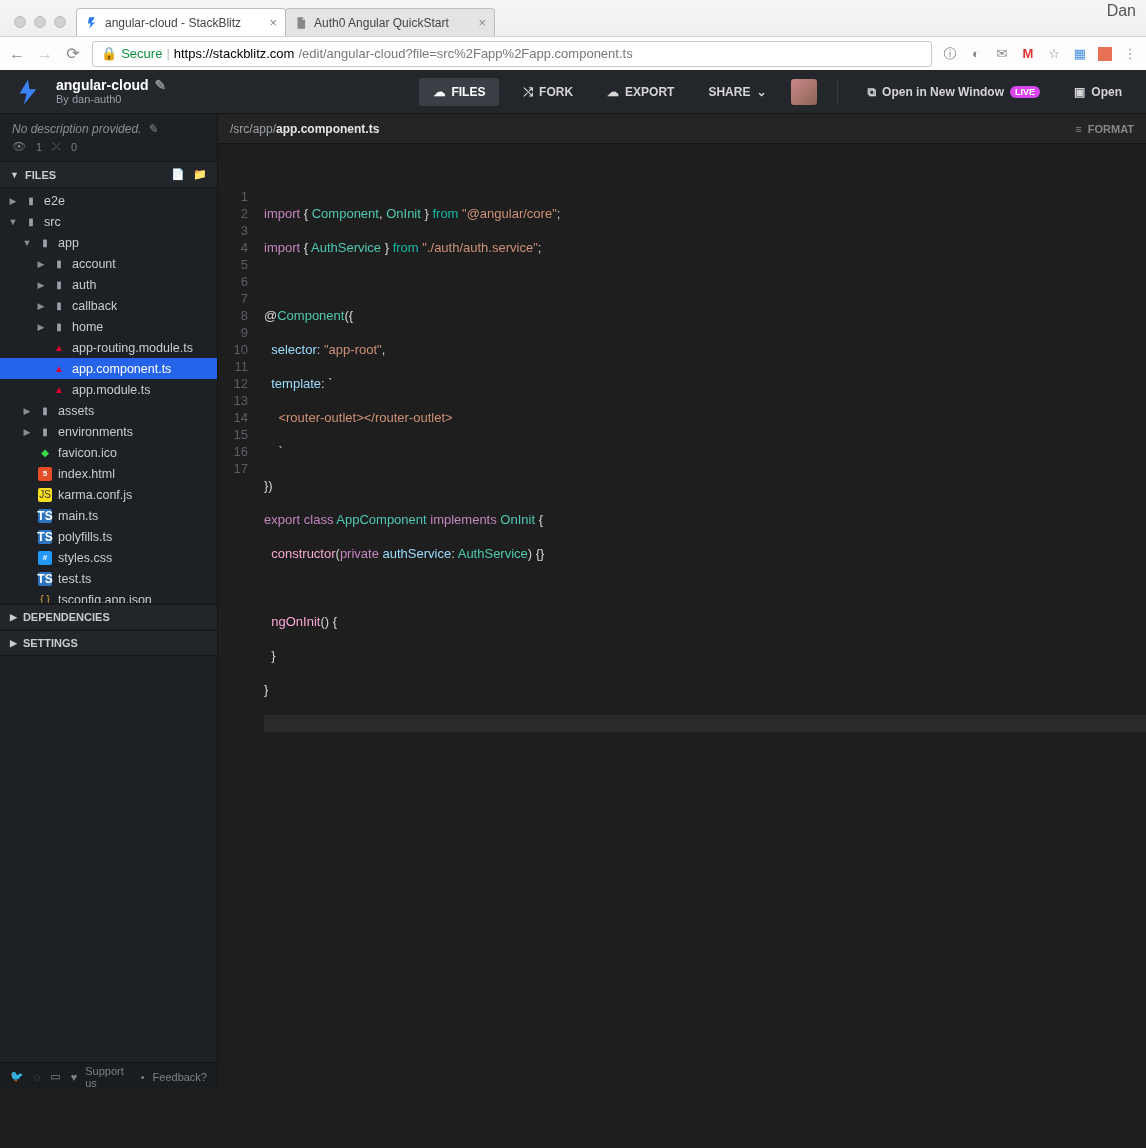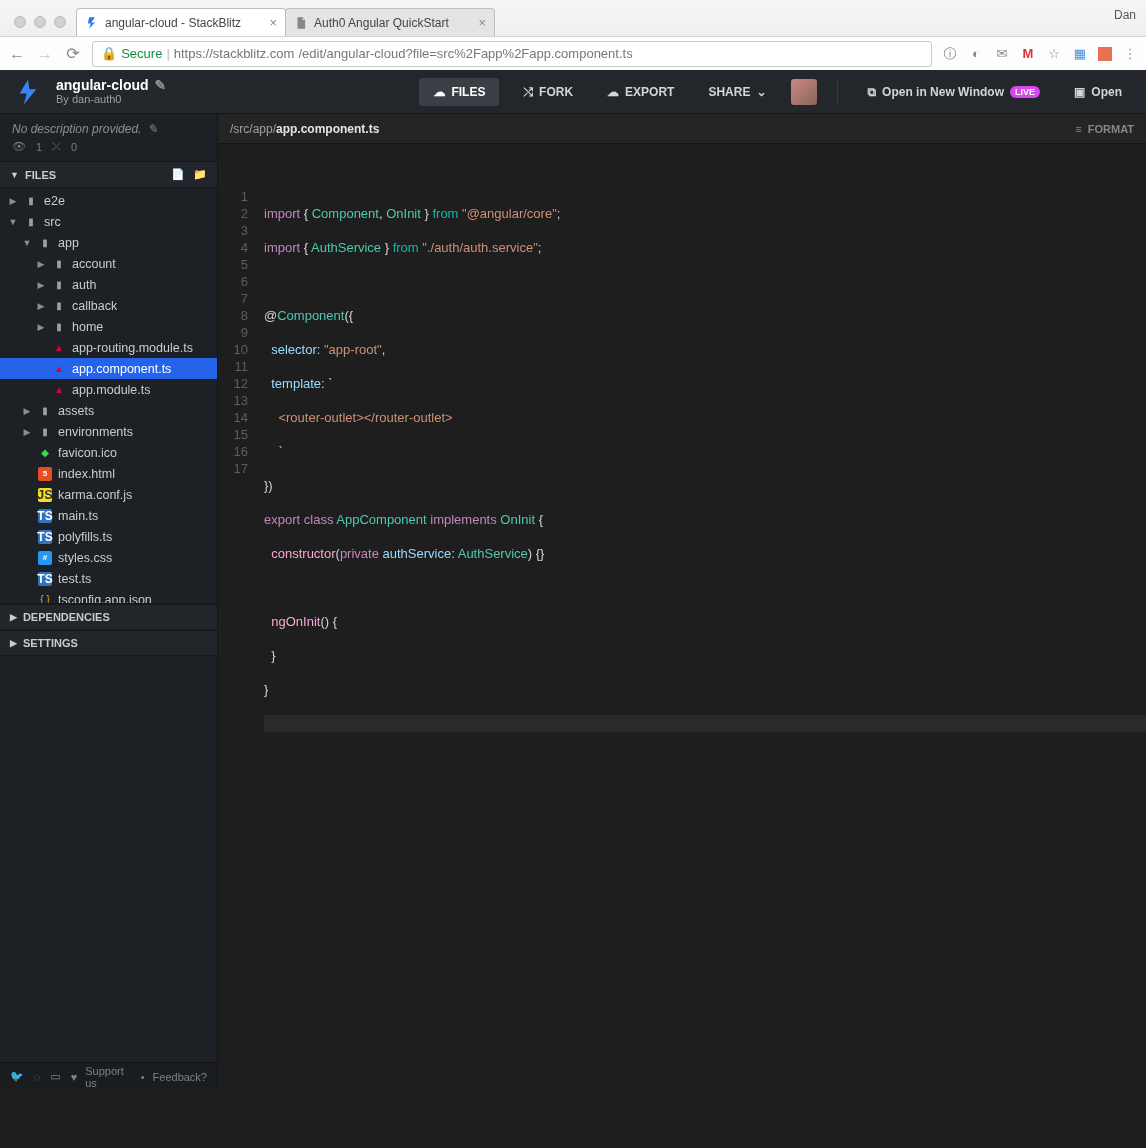--- a/index.html
+++ b/index.html
@@ -7,27 +7,27 @@
 
 
 .browser-chrome { background:linear-gradient(#f6f6f6,#e9e9e9); height:70px; border-bottom:1px solid #b6b6b6; }
 .tab-strip { height:36px; display:flex; align-items:flex-end; padding-left:8px; position:relative; }
 .traffic { display:flex; gap:8px; align-items:center; padding:0 10px 8px 6px; }
 .light { width:12px; height:12px; border-radius:50%; background:#d1d1d1; border:1px solid #bdbdbd; }
 .tab { height:28px; background:#fff; border:1px solid #bdbdbd; border-bottom:none; border-radius:4px 4px 0 0; display:flex; align-items:center; padding:0 8px; gap:6px; font-size:12px; color:#444; min-width:210px; margin-right:-1px;}
 .tab.inactive { background:#e4e4e4; }
 .tab .favicon { width:14px; height:14px; display:inline-block; }
 .tab .x { margin-left:auto; color:#888; font-size:13px;}
-.profile { position:absolute; right:10px; top:8px; font-size:12px; color:#555;}
+.profile { position:absolute; right:10px; top:2px; font-size:16px; color:#555;}
 .addr-bar { height:34px; background:#fdfdfd; display:flex; align-items:center; padding:0 8px; gap:10px; border-top:1px solid #d4d4d4;}
 .nav-icn { color:#8a8a8a; font-size:16px; width:18px; text-align:center;}
 .nav-icn.disabled{color:#c7c7c7;}
 .url-box { flex:1; height:26px; border:1px solid #ccc; border-radius:3px; background:#fff; display:flex; align-items:center; padding:0 8px; font-size:13px; color:#555; gap:4px;}
 .secure { color:#0a8f3c; font-weight:500; }
-.url-host{color:#737373;}
+.url-host{color:#000000;}
 .url-path{color:#777;}
 .tool-icn { width:16px; height:16px; color:#888; display:flex; align-items:center; justify-content:center;}
 
 
 .app { display:flex; flex-direction:column; height:1020px; background:#1e1e1e;}
 .app-header { height:44px; background:#23262b; display:flex; align-items:center; padding:0 14px; gap:14px; border-bottom:1px solid #161616;}
 .logo-svg { width:28px; height:28px; }
 .proj { line-height:1.2; }
 .proj-name { color:#fff; font-weight:600; font-size:14px; display:flex; align-items:center; gap:6px;}
 .proj-by { color:#9aa0a6; font-size:11px; }
@@ -50,21 +50,21 @@
 .node { display:flex; align-items:center; gap:6px; padding:2px 6px 2px 0; color:#c8ccd0; font-size:12.5px; height:21px; white-space:nowrap;}
 .node.selected { background:#2563eb; color:#fff;}
 .node .tw { width:10px; text-align:center; color:#8b8f94; font-size:9px;}
 .node.selected .tw{color:#dbe7ff;}
 .ico { width:14px; height:14px; display:inline-flex; align-items:center; justify-content:center; font-size:10px;}
 .ico.folder{color:#9ba0a6;}
 .ico.ts{background:#2f74c0;color:#fff;border-radius:2px;font-size:12px;font-weight:700;}
 .ico.ng{color:#dd0031;}
 .ico.css{background:#2299f8;color:#fff;border-radius:2px;font-size:8px;font-weight:700;}
 .ico.html{background:#e44d26;color:#fff;border-radius:2px;font-size:8px;font-weight:700;}
-.ico.js{background:#f7df1e;color:#333;border-radius:2px;font-size:13px;font-weight:700;}
+.ico.js{background:#f7df1e;color:#333;border-radius:2px;font-size:10px;font-weight:400;}
 .ico.json{color:#d8b13a;}
 .ico.fav{color:#3bd94e;}
 .sb-bottom { border-top:1px solid #16181b;}
 .sb-footer { height:28px; background:#1a1d20; display:flex; align-items:center; padding:0 10px; gap:10px; color:#7d8186; font-size:11px; border-top:1px solid #141414;}
 .sb-footer .links{margin-left:auto; display:flex; gap:8px; align-items:center;}
 
 
 .editor { flex:1; display:flex; flex-direction:column; background:#1e1e1e;gap:40px;}
 .ed-tabs { height:30px; background:#252525; display:flex; align-items:center; padding:0 12px; color:#9aa0a6; font-size:12px; border-bottom:1px solid #141414;}
 .ed-tabs .path-cur{color:#e4e4e4; font-weight:600;}

